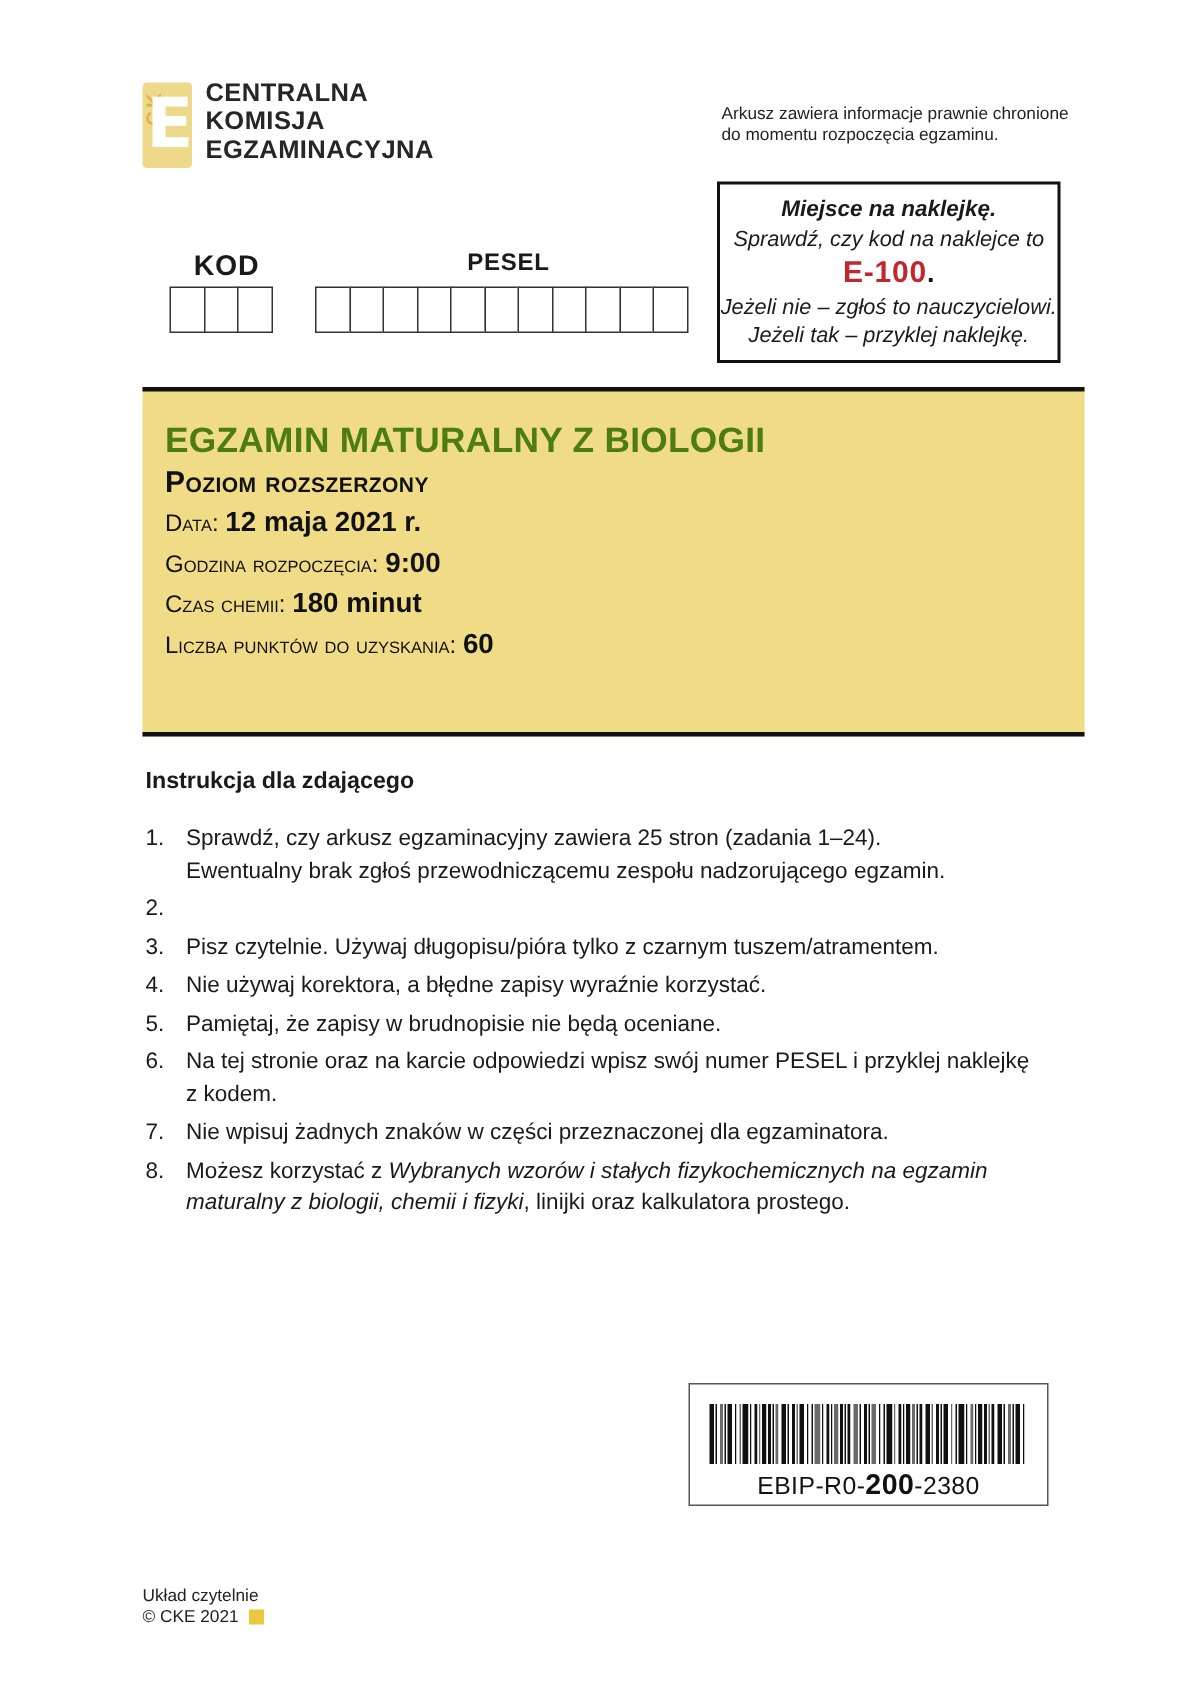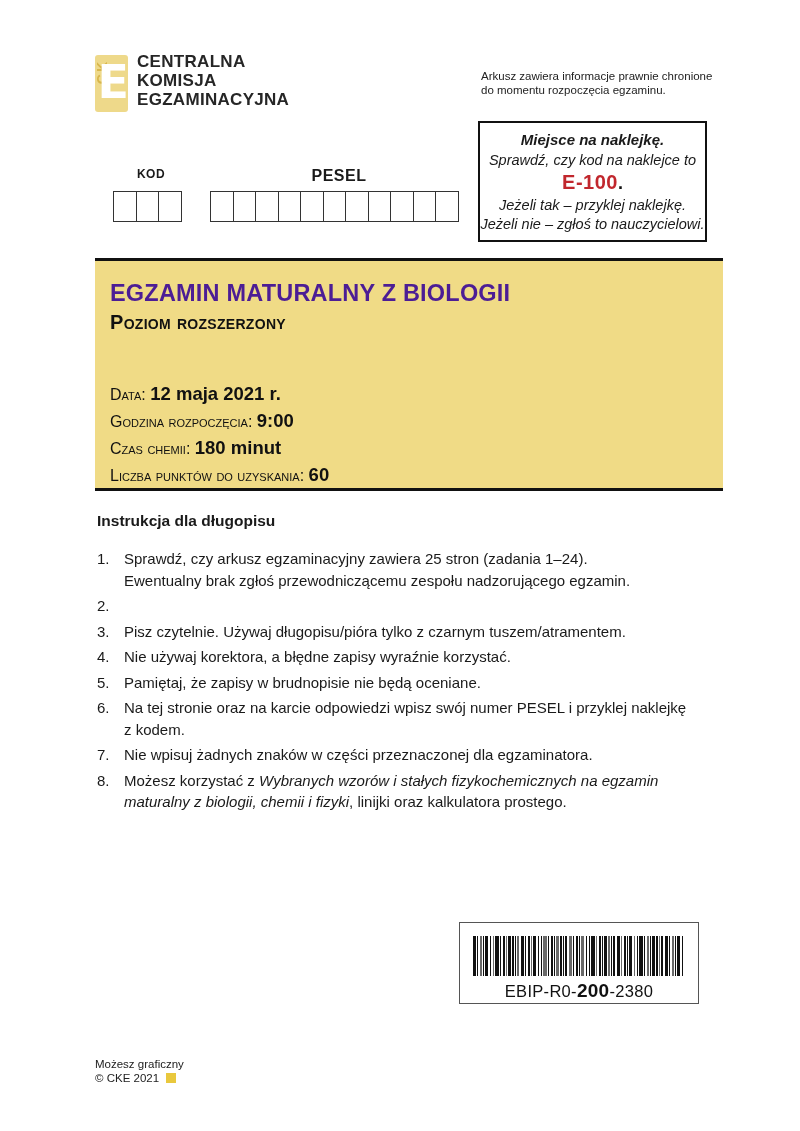--- a/index.html
+++ b/index.html
@@ -19,44 +19,44 @@
   .org-name{position:absolute;left:137px;top:52px;font-size:17px;font-weight:bold;line-height:19px;
     letter-spacing:0.3px;color:#262626;}
   .legal-notice{position:absolute;left:481px;top:69px;font-size:11.5px;line-height:14px;color:#222;
     white-space:pre-line;}
 
   
   .fill-bar{position:absolute;left:95px;top:123px;width:375px;height:27px;
     display:flex;align-items:center;justify-content:center;
     font-size:15px;font-weight:bold;letter-spacing:0.4px;color:#111;}
   .kod-label{position:absolute;left:113px;top:167px;width:76px;text-align:center;
-    font-size:12px;font-weight:bold;letter-spacing:0.5px;}
+    font-size:19px;font-weight:bold;letter-spacing:0.5px;}
   .pesel-label{position:absolute;left:210px;top:167px;width:258px;text-align:center;
     font-size:16px;font-weight:bold;letter-spacing:0.5px;}
   .cells{position:absolute;top:191px;display:flex;}
   .cells .cell{width:22px;height:29px;background:#fff;border:1.5px solid #333;margin-left:-1.5px;}
   .cells .cell:first-child{margin-left:0;}
   #kod-cells{left:113px;}
   #pesel-cells{left:210px;}
 
   .sticker-box{position:absolute;left:478px;top:121px;width:225px;height:109px;
     border:2px solid #111;text-align:center;padding-top:8px;}
   .st-title{font-size:15px;font-weight:bold;font-style:italic;margin-bottom:3px;}
   .st-line{font-size:14.5px;font-style:italic;line-height:19px;}
   .st-code-line{font-size:15px;line-height:24px;}
   .st-code{font-size:20px;font-weight:bold;letter-spacing:0.5px;}
   .st-code-suffix{font-size:18px;font-weight:bold;color:#111;}
 
   
   .yellow-block{position:absolute;left:95px;top:258px;width:613px;height:227px;
     border-top:3px solid #111;border-bottom:3px solid #111;box-sizing:content-box;
     padding-left:15px;}
-  .exam-title{margin-top:19px;font-size:23.5px;font-weight:bold;letter-spacing:0.2px;color:#4c1d95;}
+  .exam-title{margin-top:19px;font-size:23.5px;font-weight:bold;letter-spacing:0.2px;color:#4d7c0f;}
   .exam-level{margin-top:4px;font-size:20px;font-weight:bold;letter-spacing:0.3px;color:#111;}
-  .exam-details{margin-top:46px;}
+  .exam-details{}
   .detail-row{height:27px;line-height:27px;}
   .detail-label{font-size:16px;color:#111;}
   .detail-value{font-size:18.5px;font-weight:bold;color:#111;}
 
   
   .instructions{position:absolute;left:95px;top:512px;width:618px;}
   .instructions-heading{font-size:15.5px;font-weight:bold;margin:0 0 18px 2px;}
   .instructions ol{list-style:none;margin:0;padding:0;}
   .instructions li{display:flex;font-size:15px;line-height:21.5px;margin-bottom:4px;}
   .instructions .num{width:27px;flex-shrink:0;padding-left:2px;}
@@ -112,37 +112,37 @@
       <div class="cell"></div>
       <div class="cell"></div>
     </div>
 
   <div class="sticker-box">
     <div class="st-title">Miejsce na naklejkę.</div>
     <div class="st-line">Sprawdź, czy kod na naklejce to</div>
     <div class="st-code-line">
       <span class="st-code" id="sticker-code" style="color: rgb(193, 39, 45);">E-100</span><span class="st-code-suffix">.</span>
     </div>
+    <div class="st-line">Jeżeli nie – zgłoś to nauczycielowi.</div>
     <div class="st-line">Jeżeli tak – przyklej naklejkę.</div>
-    <div class="st-line">Jeżeli nie – zgłoś to nauczycielowi.</div>
   </div>
 
   <div class="yellow-block" id="yellow-block" style="background: rgb(240, 219, 134);">
     <div class="exam-title">EGZAMIN MATURALNY Z BIOLOGII</div>
     <div class="exam-level sc">Poziom rozszerzony</div>
     <div class="exam-details" id="exam-details">
         <div class="detail-row"><span class="detail-label sc">Data: </span><span class="detail-value">12 maja 2021 r.</span></div>
         <div class="detail-row"><span class="detail-label sc">Godzina rozpoczęcia: </span><span class="detail-value">9:00</span></div>
         <div class="detail-row"><span class="detail-label sc">Czas chemii: </span><span class="detail-value">180 minut</span></div>
         <div class="detail-row"><span class="detail-label sc">Liczba punktów do uzyskania: </span><span class="detail-value">60</span></div>
       </div>
   </div>
 
   <div class="instructions">
-    <p class="instructions-heading">Instrukcja dla długopisu</p>
+    <p class="instructions-heading">Instrukcja dla zdającego</p>
     <ol id="instruction-list">
         <li>
           <span class="num">1.</span>
           <span class="txt"><span>Sprawdź, czy arkusz egzaminacyjny zawiera 25 stron (zadania 1–24).
 Ewentualny brak zgłoś przewodniczącemu zespołu nadzorującego egzamin.</span></span>
         </li>
         <li>
           <span class="num">2.</span>
         </li>
         <li>
@@ -308,20 +308,20 @@
         <div class="b" style="width: 2px; background: rgb(255, 255, 255);"></div>
         <div class="b" style="width: 1px; background: rgb(17, 17, 17);"></div>
         <div class="b" style="width: 2px; background: rgb(255, 255, 255);"></div>
       </div>
     <div class="barcode-label">
       <span>EBIP-R0-</span><b>200</b><span>-2380</span>
     </div>
   </div>
 
   <div class="footer">
-    <div>Możesz graficzny</div>
+    <div>Układ czytelnie</div>
     <div class="footer-row">
       <span>© CKE 2021</span>
       <span class="footer-square" id="footer-square" style="background: rgb(233, 200, 61);"></span>
     </div>
   </div>
 
 </div>
 
 </body></html>

